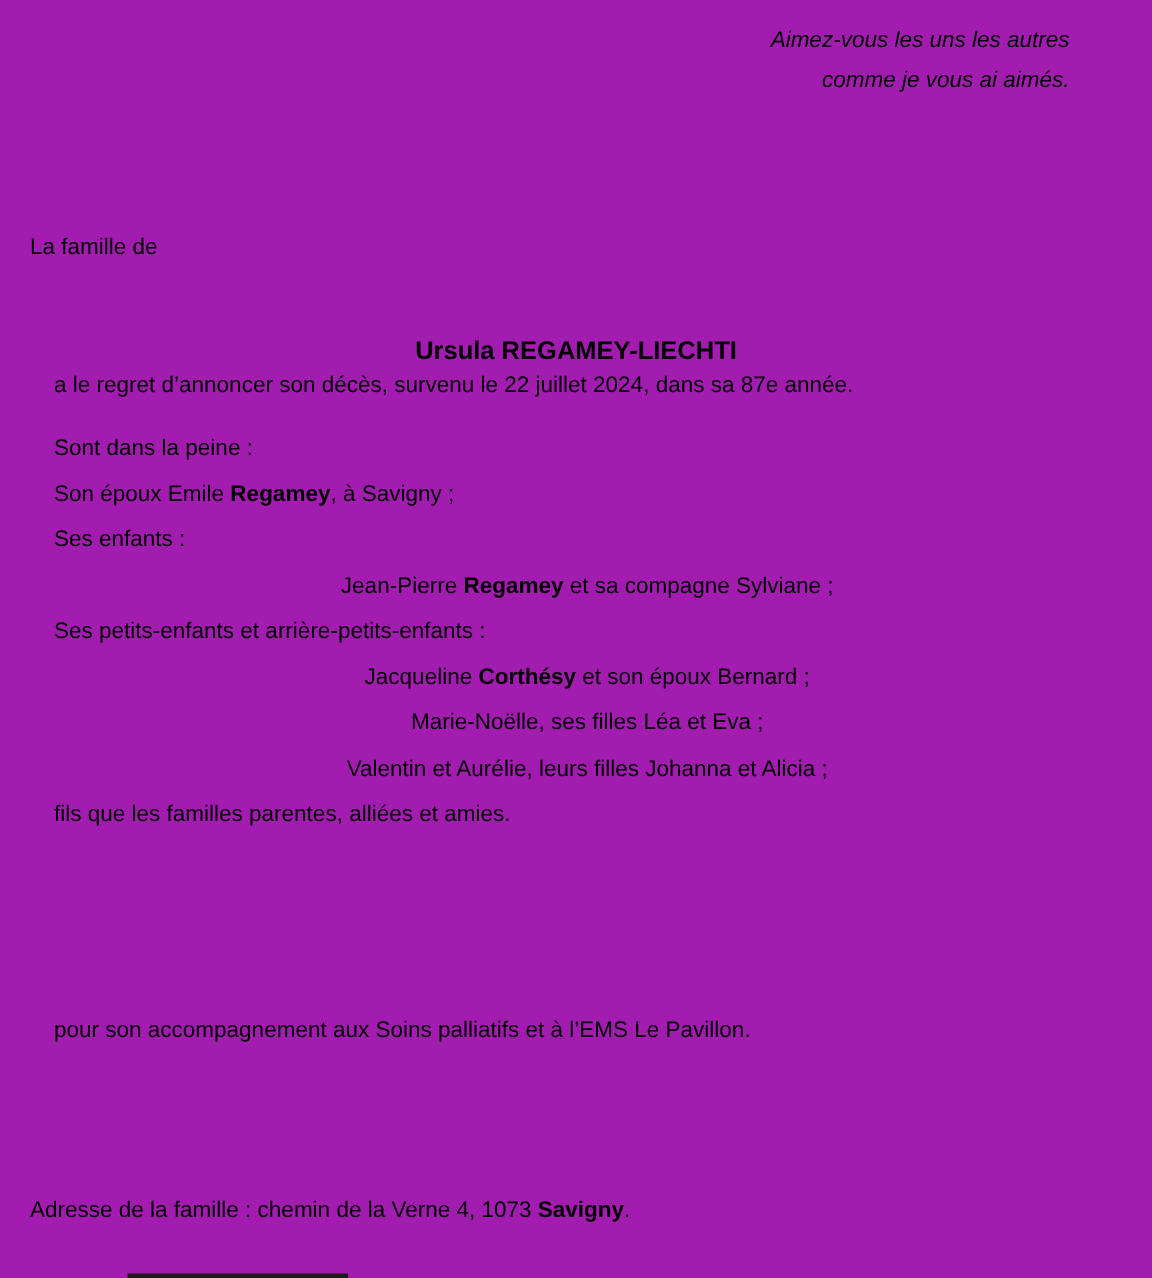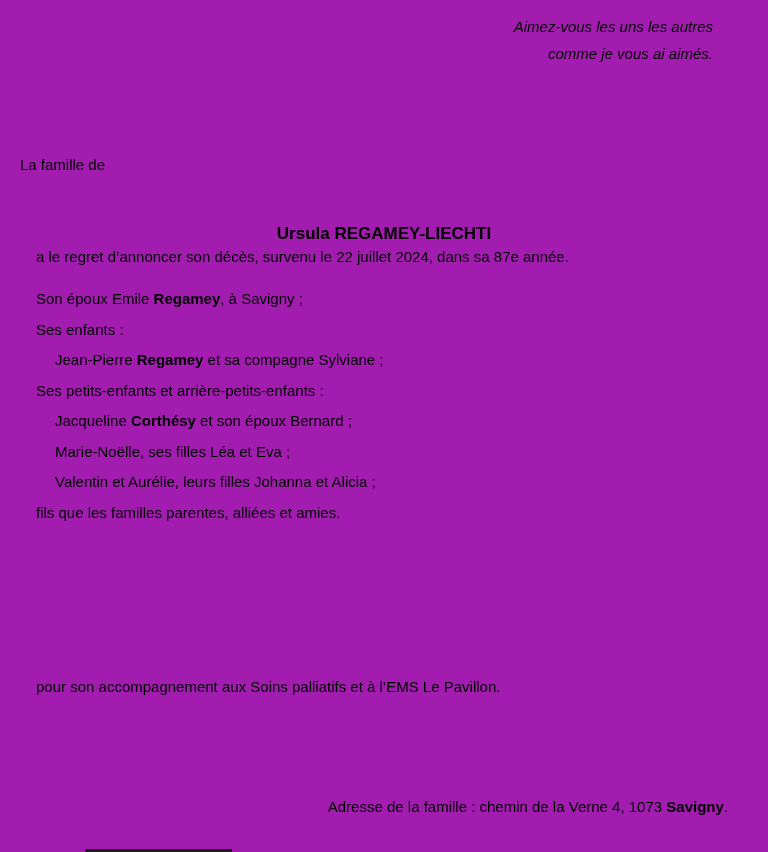--- a/index.html
+++ b/index.html
@@ -59,24 +59,23 @@
     right: 40px;
     top: 672px;
     line-height: 30px;
   }
   .address {
     position: absolute;
     left: 20px;
     right: 40px;
     top: 792px;
     line-height: 30px;
-    text-align: right;
   }
   .line { white-space: nowrap; }
-  .line.indent { padding-left: 19px; }
+  .line.indent { padding-left: 19px; text-align: center; }
   .cropped-footer {
     position: absolute;
     left: 85px;
     bottom: 0;
     width: 147px;
     height: 3px;
     background: #1c1c1c;
   }
 </style>
 </head>
@@ -89,20 +88,21 @@
     <div class="italic">comme je vous ai aimés.</div>
   </div>
 
   <div class="intro">La famille de</div>
 
   <div class="deceased-name">Ursula REGAMEY-LIECHTI</div>
 
   <div class="announcement">a le regret d’annoncer son décès, survenu le 22 juillet 2024, dans sa 87e année.</div>
 
   <div class="mourners">
+      <div class="line">Sont dans la peine :</div>
       <div class="line">Son époux Emile <b>Regamey</b>, à Savigny ;</div>
       <div class="line">Ses enfants :</div>
       <div class="line indent">Jean-Pierre <b>Regamey</b> et sa compagne Sylviane ;</div>
       <div class="line">Ses petits-enfants et arrière-petits-enfants :</div>
       <div class="line indent">Jacqueline <b>Corthésy</b> et son époux Bernard ;</div>
       <div class="line indent">Marie-Noëlle, ses filles Léa et Eva ;</div>
       <div class="line indent">Valentin et Aurélie, leurs filles Johanna et Alicia ;</div>
       <div class="line">fils que les familles parentes, alliées et amies.</div>
     </div>
 

